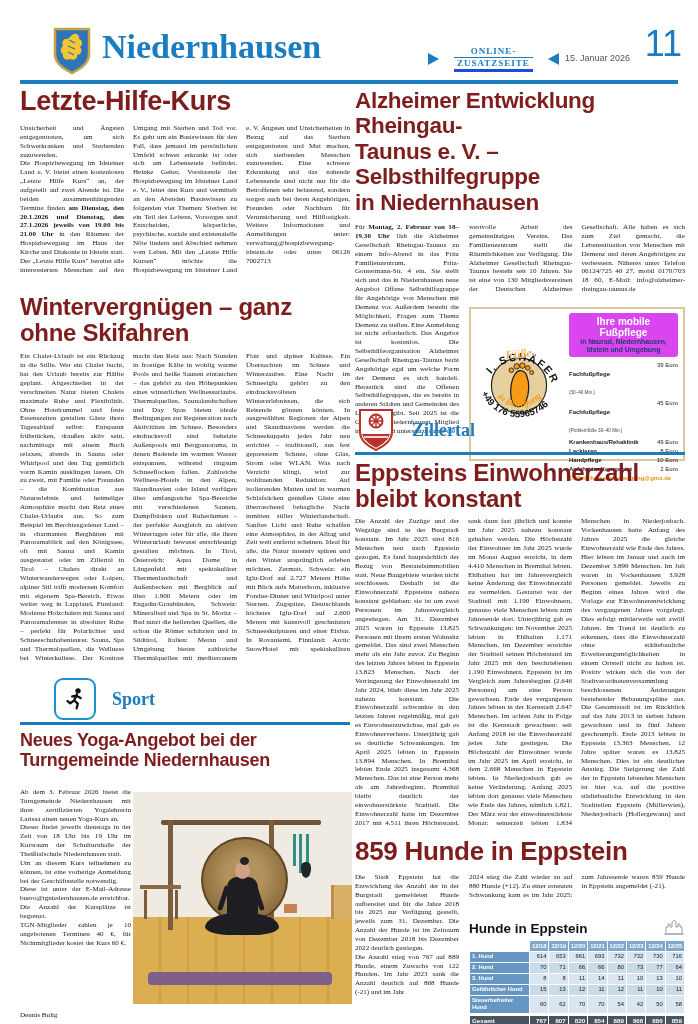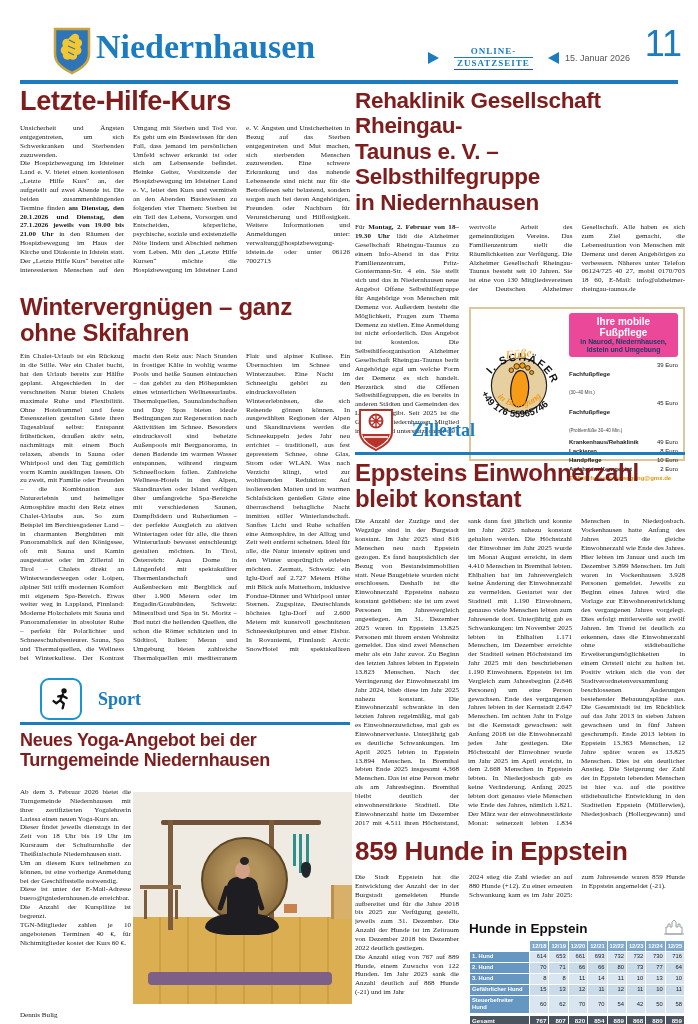--- a/index.html
+++ b/index.html
@@ -1,48 +1,48 @@
 <!DOCTYPE html>
 <html lang="de"><head>
 <meta charset="utf-8">
 <style>
   html,body{margin:0;padding:0;background:#fff;}
   #page{position:relative;width:698px;height:1024px;background:#fff;overflow:hidden;
         font-family:"Liberation Serif",serif;color:#1a1a1a;}
   
   #header{position:absolute;left:0;top:0;width:698px;height:80px;}
   #crest{position:absolute;left:52px;top:26px;}
-  #community-title{position:absolute;left:96px;top:30px;margin:0;font:bold 34px/1 "Liberation Serif",serif;color:#1b7cc0;}
+  #community-title{position:absolute;left:102px;top:30px;margin:0;font:bold 34px/1 "Liberation Serif",serif;color:#1b7cc0;}
   #badge{position:absolute;left:428px;top:46px;display:flex;align-items:center;gap:15px;}
   .tri{width:0;height:0;border-top:6px solid transparent;border-bottom:6px solid transparent;}
   .tri-r{border-left:11px solid #1b7cc0;}
   .tri-l{border-right:11px solid #1b7cc0;}
   .badge-text{text-align:center;color:#1b7cc0;font:bold 9px/1.2 "Liberation Serif",serif;
               text-transform:uppercase;letter-spacing:1px;}
   .badge-line1{border-bottom:1px solid #1b7cc0;padding:0 3px;}
-  .badge-line2{border-bottom:1px solid #1d4ed8;padding:0 3px;}
+  .badge-line2{border-bottom:3px solid #1d4ed8;padding:0 3px;}
   #issue-date{position:absolute;left:565px;top:54px;font:9px/1 "Liberation Sans",sans-serif;color:#555;}
   #page-number{position:absolute;right:16px;top:26px;font:400 36px/1 "Liberation Sans",sans-serif;color:#1b7cc0;}
   .rule-top{position:absolute;left:20px;top:80px;width:658px;height:4px;background:#1b7cc0;}
   .rule{height:3px;background:#1b7cc0;}
   
   .headline{margin:0;font-family:"Liberation Sans",sans-serif;font-weight:700;color:#7f1d1d;letter-spacing:-0.3px;}
   .news{font:7.1px/1.25 "Liberation Serif",serif;text-align:justify;hyphens:auto;-webkit-hyphens:auto;
         overflow:hidden;white-space:pre-line;overflow-wrap:break-word;}
   .cols3{column-count:3;column-gap:9px;}
   .cols2{column-count:2;column-gap:9px;}
   .section-label{font:bold 18px/1 "Liberation Serif",serif;color:#1b7cc0;}
   
   #a1{position:absolute;left:20px;top:88px;width:330px;}
   #a1 .headline{font-size:27px;line-height:1;}
   #a1 .news{margin-top:9px;height:168px;font-family:Liberation Serif, serif;}
   #a2{position:absolute;left:20px;top:294px;width:330px;}
   #a2 .headline{font-size:24px;line-height:1.07;}
   #a2 .news{margin-top:7px;height:312px;}
-  #sport-head{position:absolute;left:40px;top:678px;display:flex;align-items:center;gap:16px;}
+  #sport-head{position:absolute;left:54px;top:678px;display:flex;align-items:center;gap:16px;}
   .picto{width:38px;height:38px;border:2.5px solid #1a93cf;border-radius:9px;background:#fff;
          display:flex;align-items:center;justify-content:center;}
   #sport-rule{position:absolute;left:20px;top:722px;width:330px;}
   #a3{position:absolute;left:20px;top:730px;width:330px;height:294px;}
   #a3 .headline{font-size:18px;line-height:1.12;}
   #a3-text{position:absolute;left:0;top:58px;width:111px;}
   #a3-text .news{height:222px;}
   .byline{font:7.1px/1.3 "Liberation Serif",serif;margin-top:1px;}
   
   #yoga-photo{position:absolute;left:113px;top:62px;width:219px;height:212px;background:#f0ebe2;overflow:hidden;}
@@ -69,21 +69,21 @@
   #a4 .headline{font-size:22.5px;line-height:1.13;}
   #a4-row{display:flex;gap:10px;margin-top:8px;}
   #a4-col1{width:104px;}
   #a4-col1 .news{height:252px;}
   #a4-right{width:216px;display:flex;flex-direction:column;}
   #a4-right .news{height:80px;}
   
   #ad{margin-top:4px;height:150px;border:2px solid #dcc69c;display:flex;background:#fff;}
   #ad-left{width:96px;display:flex;align-items:center;justify-content:center;}
   #ad-right{flex:1;display:flex;flex-direction:column;padding:4px 5px 3px 2px;}
-  #ad-banner{background:#ec4899;border-radius:3px;padding:3px 4px;text-align:center;}
+  #ad-banner{background:#d946ef;border-radius:3px;padding:3px 4px;text-align:center;}
   #ad-banner .l1{font:bold 10px/1.1 "Liberation Sans",sans-serif;color:#fff;}
   #ad-banner .l2{font:bold 6.8px/1.15 "Liberation Sans",sans-serif;color:#1d3a6b;}
   #ad-list{margin-top:5px;flex:1;}
   .ad-row{display:flex;justify-content:space-between;align-items:flex-start;margin-bottom:2.5px;}
   .ad-label{font:bold 6px/1.1 "Liberation Sans",sans-serif;color:#222;}
   .ad-note{font:4.6px/1.1 "Liberation Sans",sans-serif;color:#444;}
   .ad-price{font:6px/1.1 "Liberation Sans",sans-serif;color:#222;white-space:nowrap;}
   #ad-email{font:bold 6px/1 "Liberation Sans",sans-serif;color:#e8940c;}
   
   #bremthal-head{position:absolute;left:358px;top:408px;display:flex;align-items:center;gap:18px;}
@@ -192,21 +192,21 @@
       <div class="ph ph-legs"></div>
       <div class="ph ph-arm" style="left:40%;transform:rotate(18deg);"></div>
       <div class="ph ph-arm" style="left:56%;transform:rotate(-18deg);"></div>
       <div class="ph ph-torso"></div>
       <div class="ph ph-head"></div>
       <div class="ph ph-bun"></div>
     </div>
   </section>
 
   <section id="a4">
-    <h2 class="headline"><span>Rehaklinik Gesellschaft Rheingau-</span><br><span>Taunus e. V. – Selbsthilfegruppe</span><br><span>in Niedernhausen</span></h2>
+    <h2 class="headline"><span>Alzheimer Entwicklung Rheingau-</span><br><span>Taunus e. V. – Selbsthilfegruppe</span><br><span>in Niedernhausen</span></h2>
     <div id="a4-row">
       <div id="a4-col1">
         <div class="news"><span>Für </span><b>Montag, 2. Februar von 18–19.30 Uhr</b><span> lädt die Alzheimer Gesellschaft Rheingau-Taunus zu einem Info-Abend in das Fritz Familienzentrum, Fritz-Gontermann-Str. 4 ein. Sie stellt sich und das in Niedernhausen neue Angebot Offene Selbsthilfegruppe für Angehörige von Menschen mit Demenz vor. Außerdem besteht die Möglichkeit, Fragen zum Thema Demenz zu stellen. Eine Anmeldung ist nicht erforderlich. Das Angebot ist kostenlos. Die Selbsthilfeorganisation Alzheimer Gesellschaft Rheingau-Taunus berät Angehörige egal um welche Form der Demenz es sich handelt. Herzstück sind die Offenen Selbsthilfegruppen, die es bereits in anderen Städten und Gemeinden des Landkreises gibt. Seit 2025 ist die Gemeinde Niedernhausen Mitglied im Verein und unterstützt damit die</span></div>
       </div>
       <div id="a4-right">
         <div class="news cols2">wertvolle Arbeit des gemeinnützigen Vereins. Das Familienzentrum stellt die Räumlichkeiten zur Verfügung. Die Alzheimer Gesellschaft Rheingau-Taunus besteht seit 10 Jahren. Sie ist eine von 130 Mitgliedsvereinen der Deutschen Alzheimer Gesellschaft. Alle haben es sich zum Ziel gemacht, die Lebenssituation von Menschen mit Demenz und deren Angehörigen zu verbessern. Näheres unter Telefon 06124/725 40 27, mobil 0170/703 18 60, E-Mail: info@alzheimer-rheingau-taunus.de</div>
 
         <div id="ad">
           <div id="ad-left">
             <svg width="92" height="112" viewBox="0 0 120 140">

